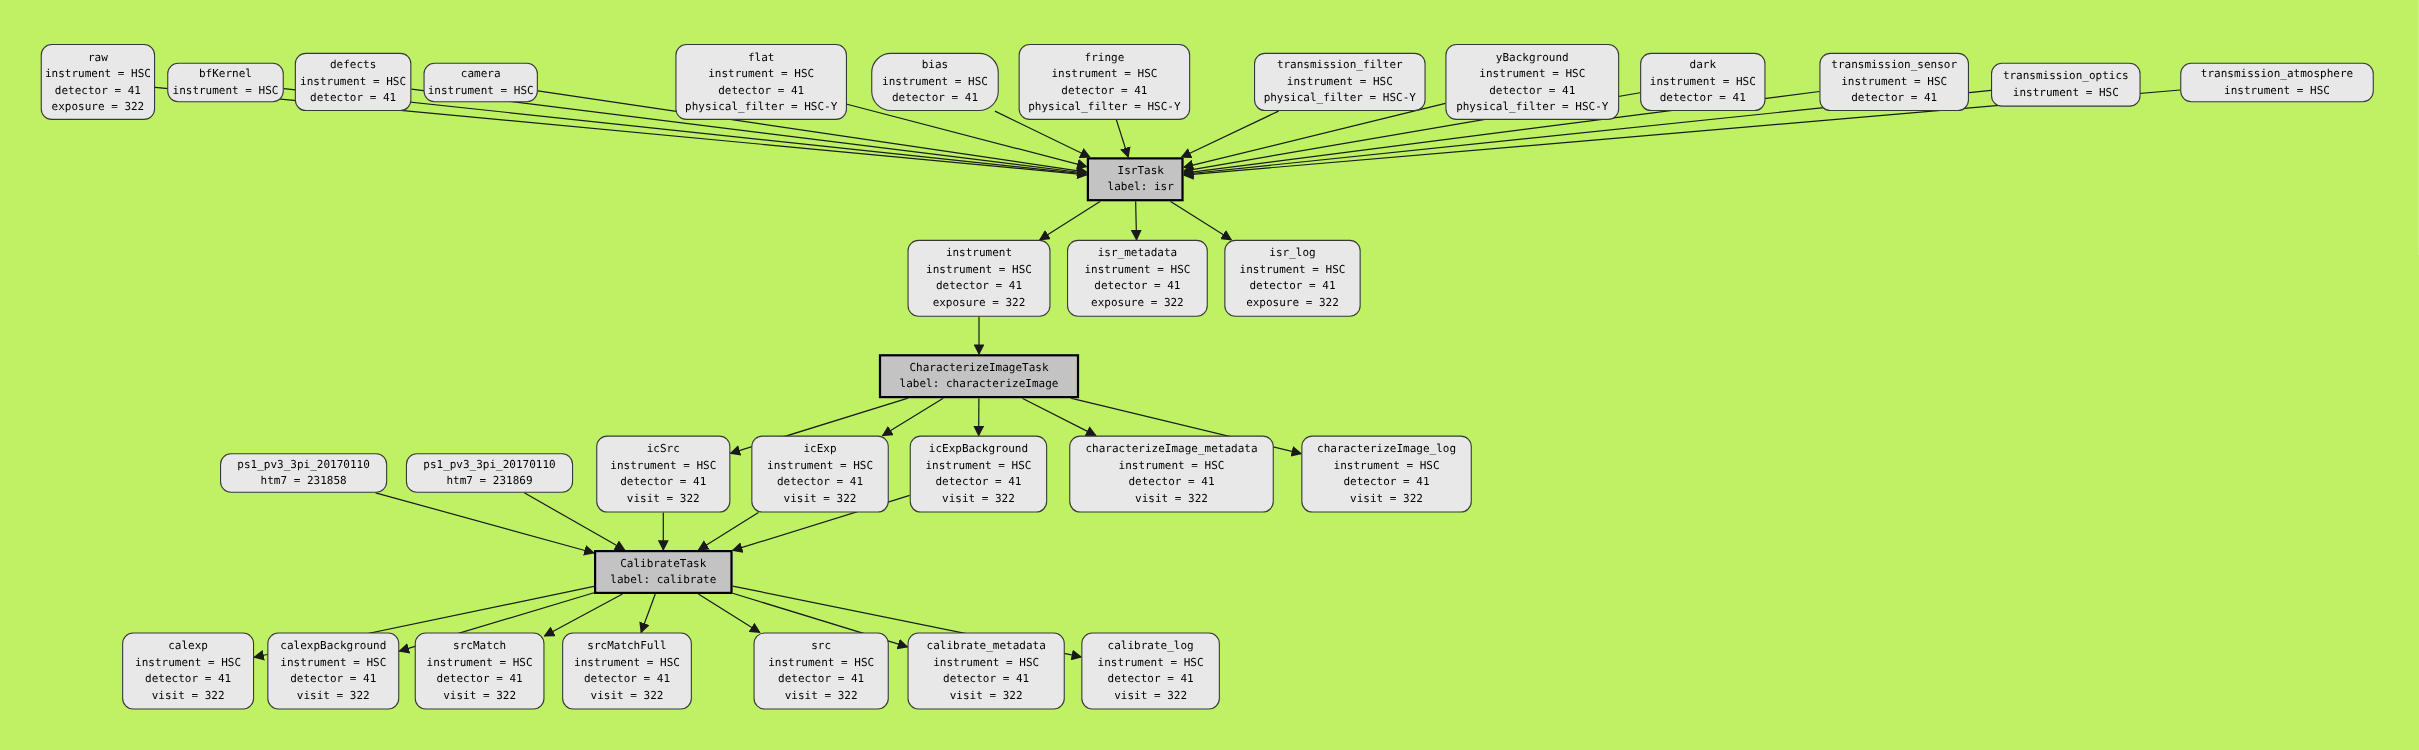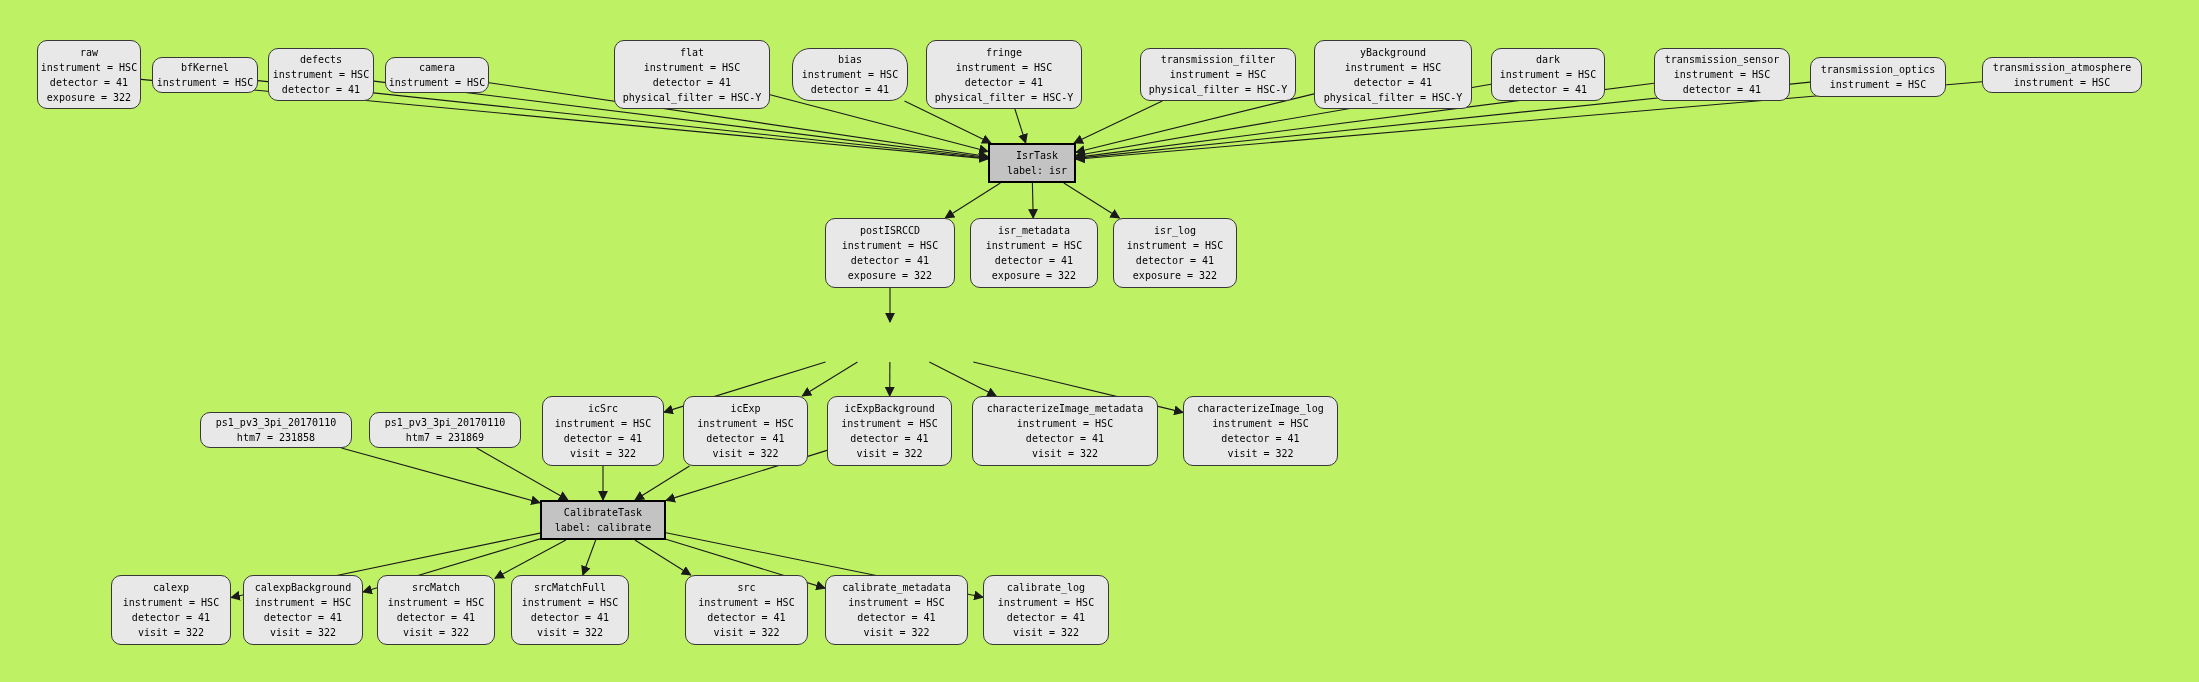--- a/index.html
+++ b/index.html
@@ -146,45 +146,49 @@
     </div>
     <div class="node dataset" style="left: 1654px; top: 48px; width: 136px; height: 53px;">
       <div class="line label">transmission_sensor</div>
       <div class="line">instrument = HSC</div>
       <div class="line">detector = 41</div>
     </div>
     <div class="node dataset" style="left: 1810px; top: 57px; width: 136px; height: 40px;">
       <div class="line label">transmission_optics</div>
       <div class="line">instrument = HSC</div>
     </div>
-    <div class="node dataset" style="left: 1982px; top: 57px; width: 160px; height: 36px;">
+    <div class="node dataset" style="left: 1982px; top: 57px; width: 176px; height: 36px;">
       <div class="line label">transmission_atmosphere</div>
       <div class="line">instrument = HSC</div>
     </div>
     <div class="node task" style="left: 988px; top: 143px; width: 88px; height: 40px; padding-left: 10px;">
       <div class="line label">IsrTask</div>
       <div class="line">label: isr</div>
     </div>
     <div class="node dataset" style="left: 825px; top: 218px; width: 130px; height: 70px;">
-      <div class="line label">postISRCCD</div>
+      <div class="line label">instrument</div>
       <div class="line">instrument = HSC</div>
       <div class="line">detector = 41</div>
       <div class="line">exposure = 322</div>
     </div>
     <div class="node dataset" style="left: 970px; top: 218px; width: 128px; height: 70px;">
       <div class="line label">isr_metadata</div>
       <div class="line">instrument = HSC</div>
       <div class="line">detector = 41</div>
       <div class="line">exposure = 322</div>
     </div>
     <div class="node dataset" style="left: 1113px; top: 218px; width: 124px; height: 70px;">
       <div class="line label">isr_log</div>
       <div class="line">instrument = HSC</div>
       <div class="line">detector = 41</div>
       <div class="line">exposure = 322</div>
+    </div>
+    <div class="node task" style="left: 799px; top: 322px; width: 182px; height: 40px;">
+      <div class="line label">CharacterizeImageTask</div>
+      <div class="line">label: characterizeImage</div>
     </div>
     <div class="node dataset" style="left: 200px; top: 412px; width: 152px; height: 36px;">
       <div class="line label">ps1_pv3_3pi_20170110</div>
       <div class="line">htm7 = 231858</div>
     </div>
     <div class="node dataset" style="left: 369px; top: 412px; width: 152px; height: 36px;">
       <div class="line label">ps1_pv3_3pi_20170110</div>
       <div class="line">htm7 = 231869</div>
     </div>
     <div class="node dataset" style="left: 542px; top: 396px; width: 122px; height: 70px;">

